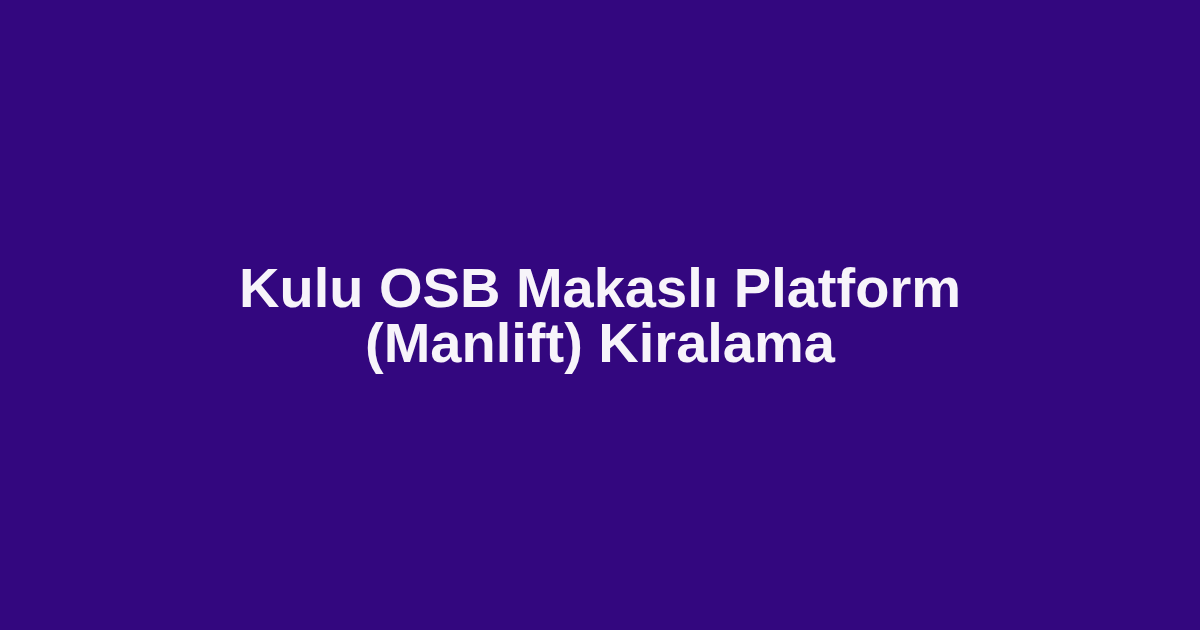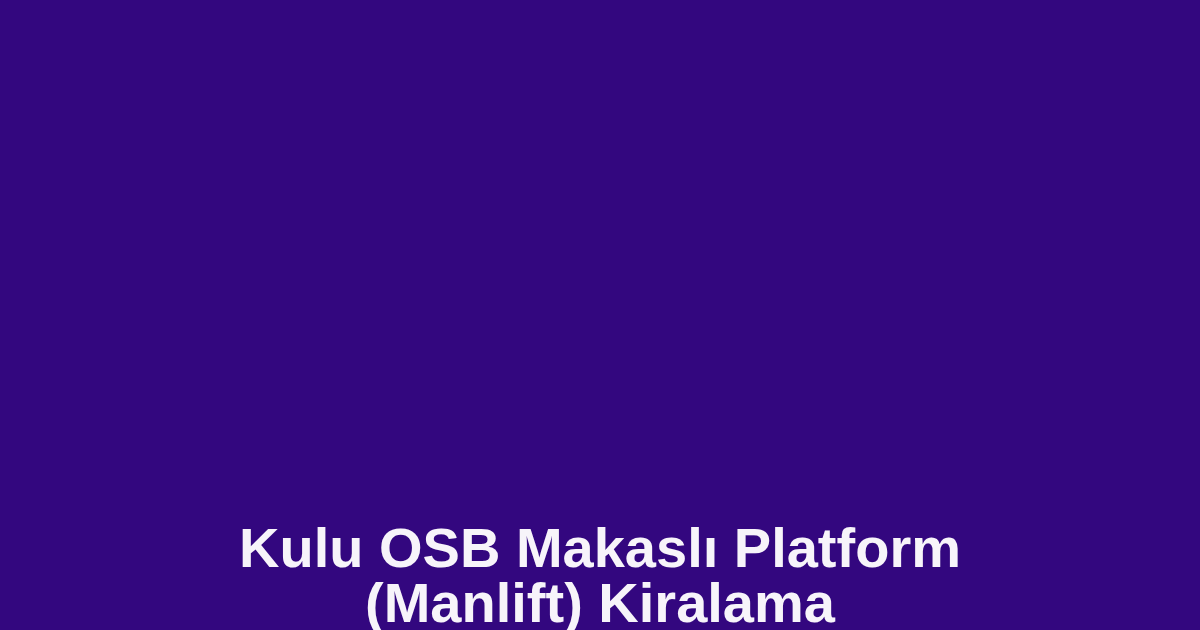--- a/index.html
+++ b/index.html
@@ -15,21 +15,21 @@
     font-family: "Liberation Sans", "DejaVu Sans", sans-serif;
   }
 
   #share-card {
     position: relative;
     box-sizing: border-box;
     width: 1200px;
     height: 630px;
     background-color: #33077f;
     display: flex;
-    align-items: flex-end;
+    align-items: center;
     justify-content: center;
     text-align: center;
   }
 
   #title-block {
     width: 960px;
     padding: 0 20px;
     box-sizing: border-box;
   }
 

